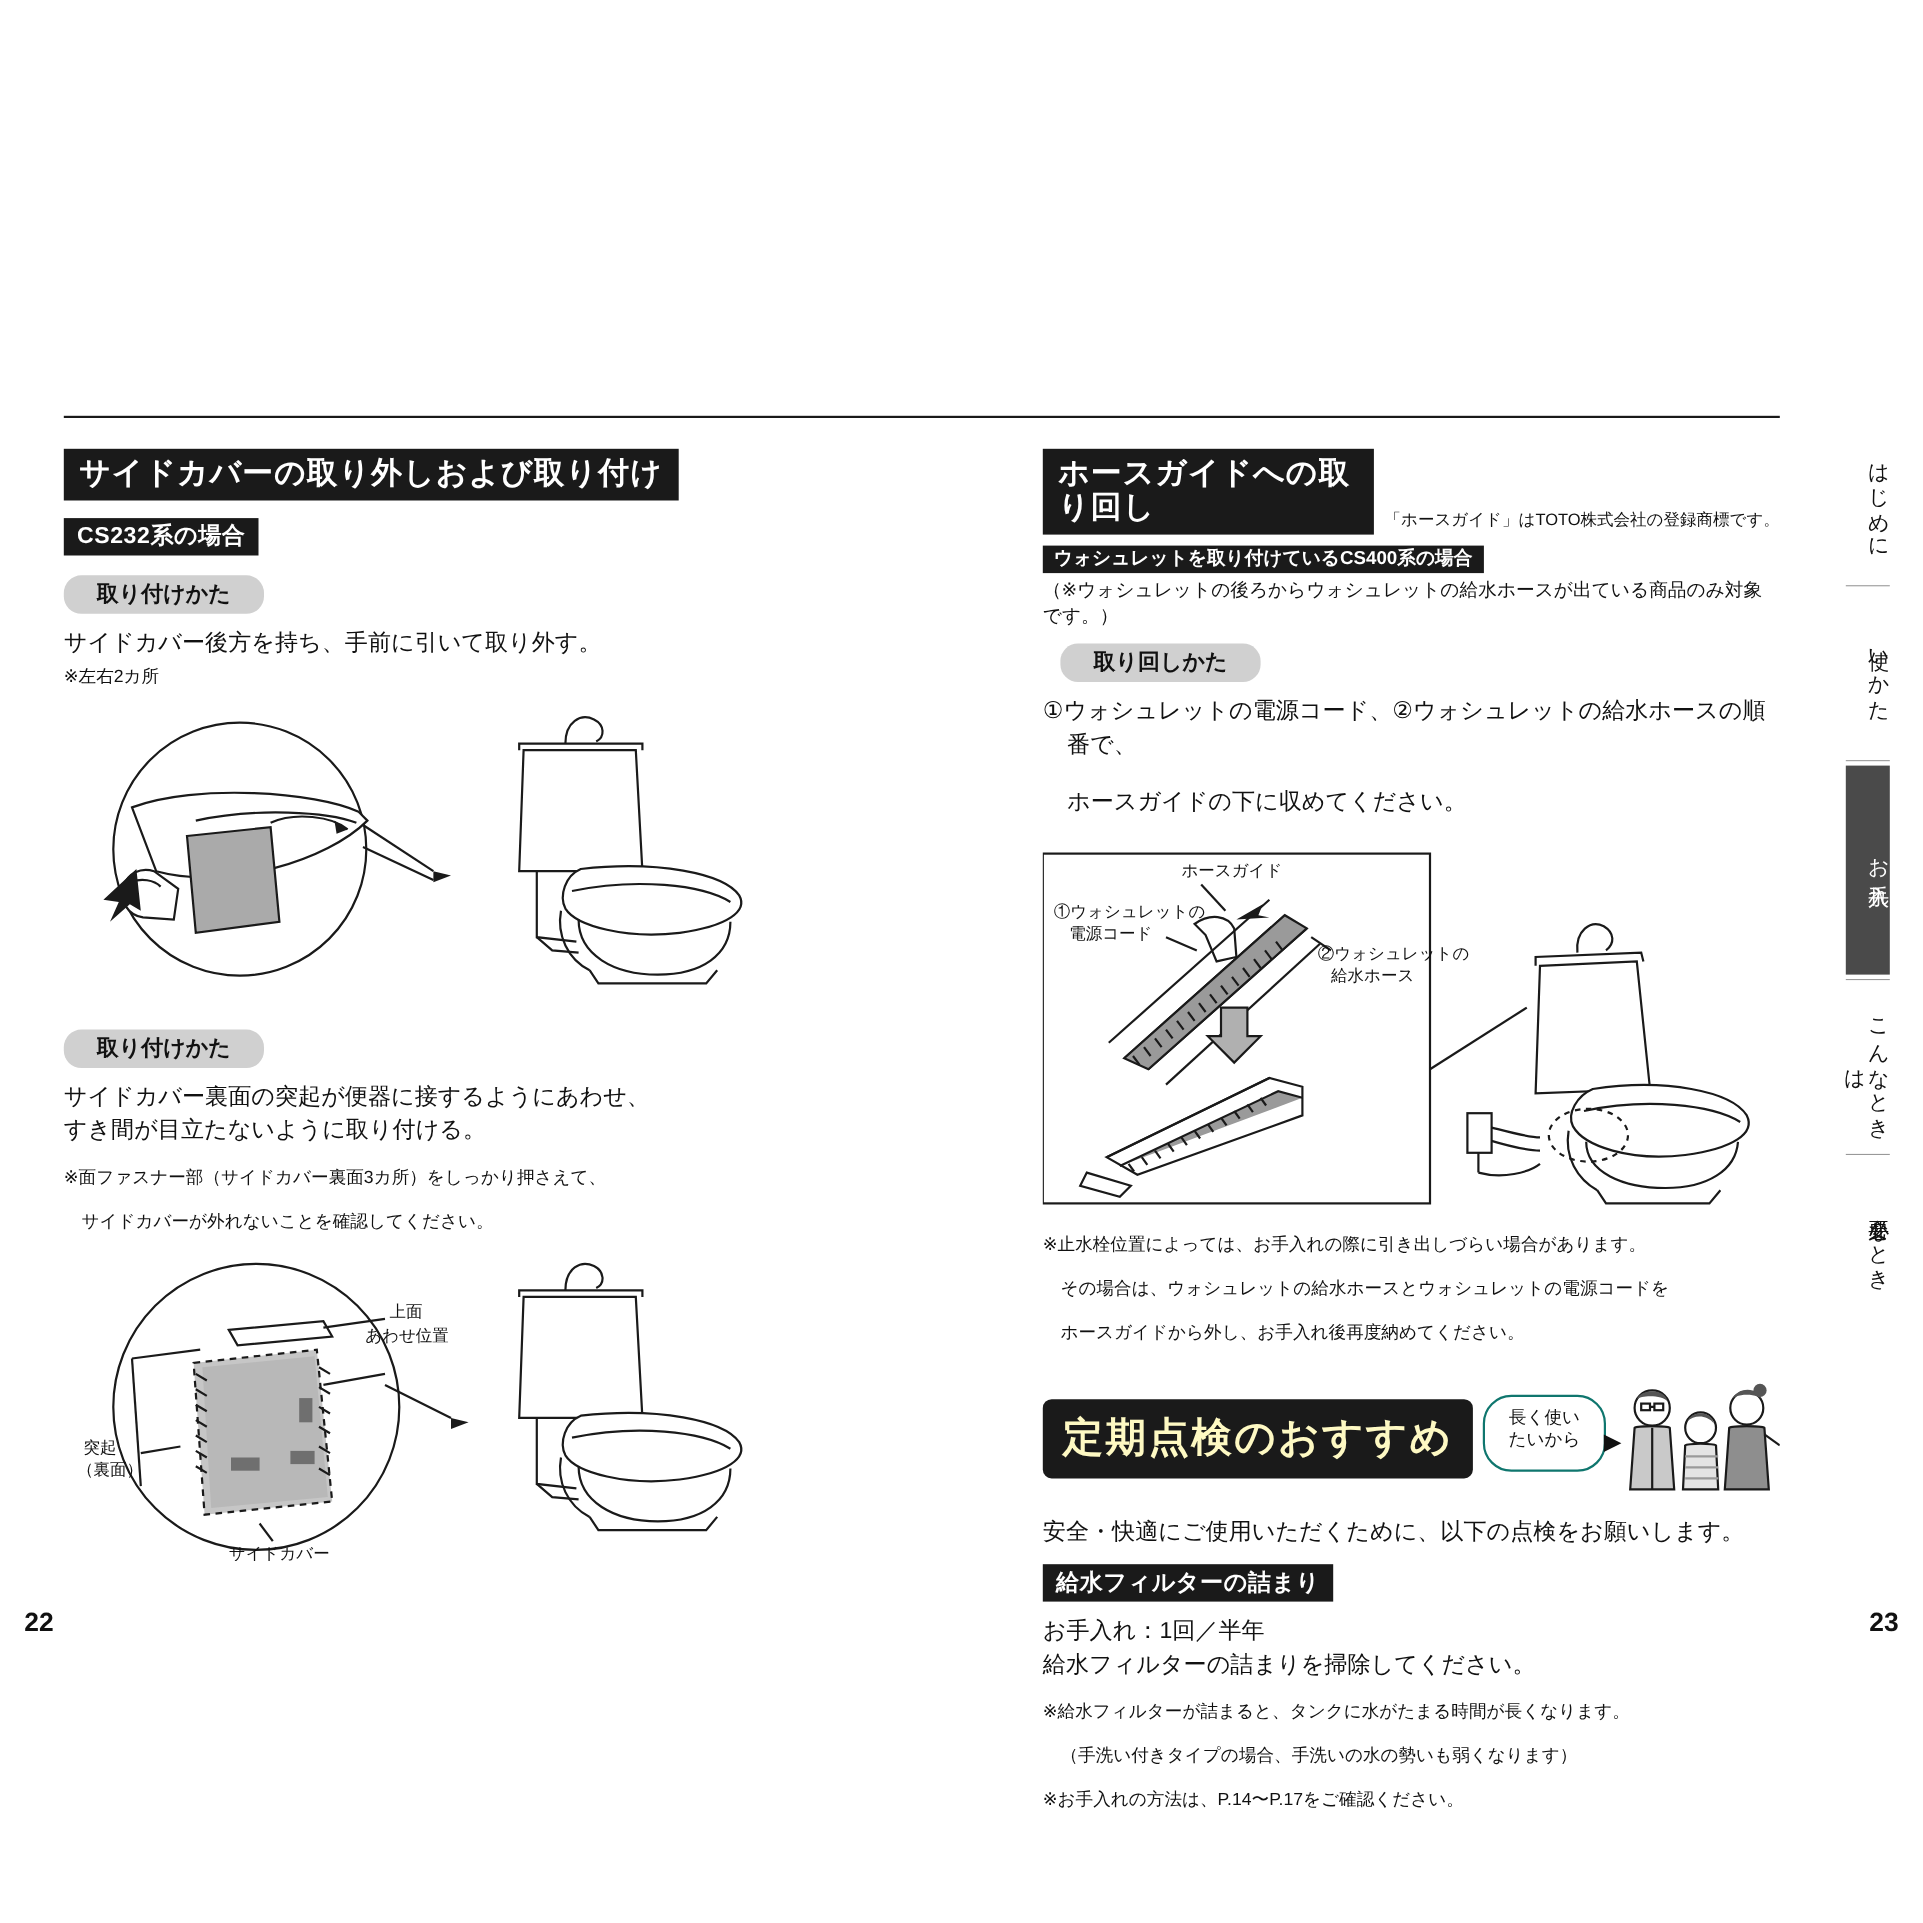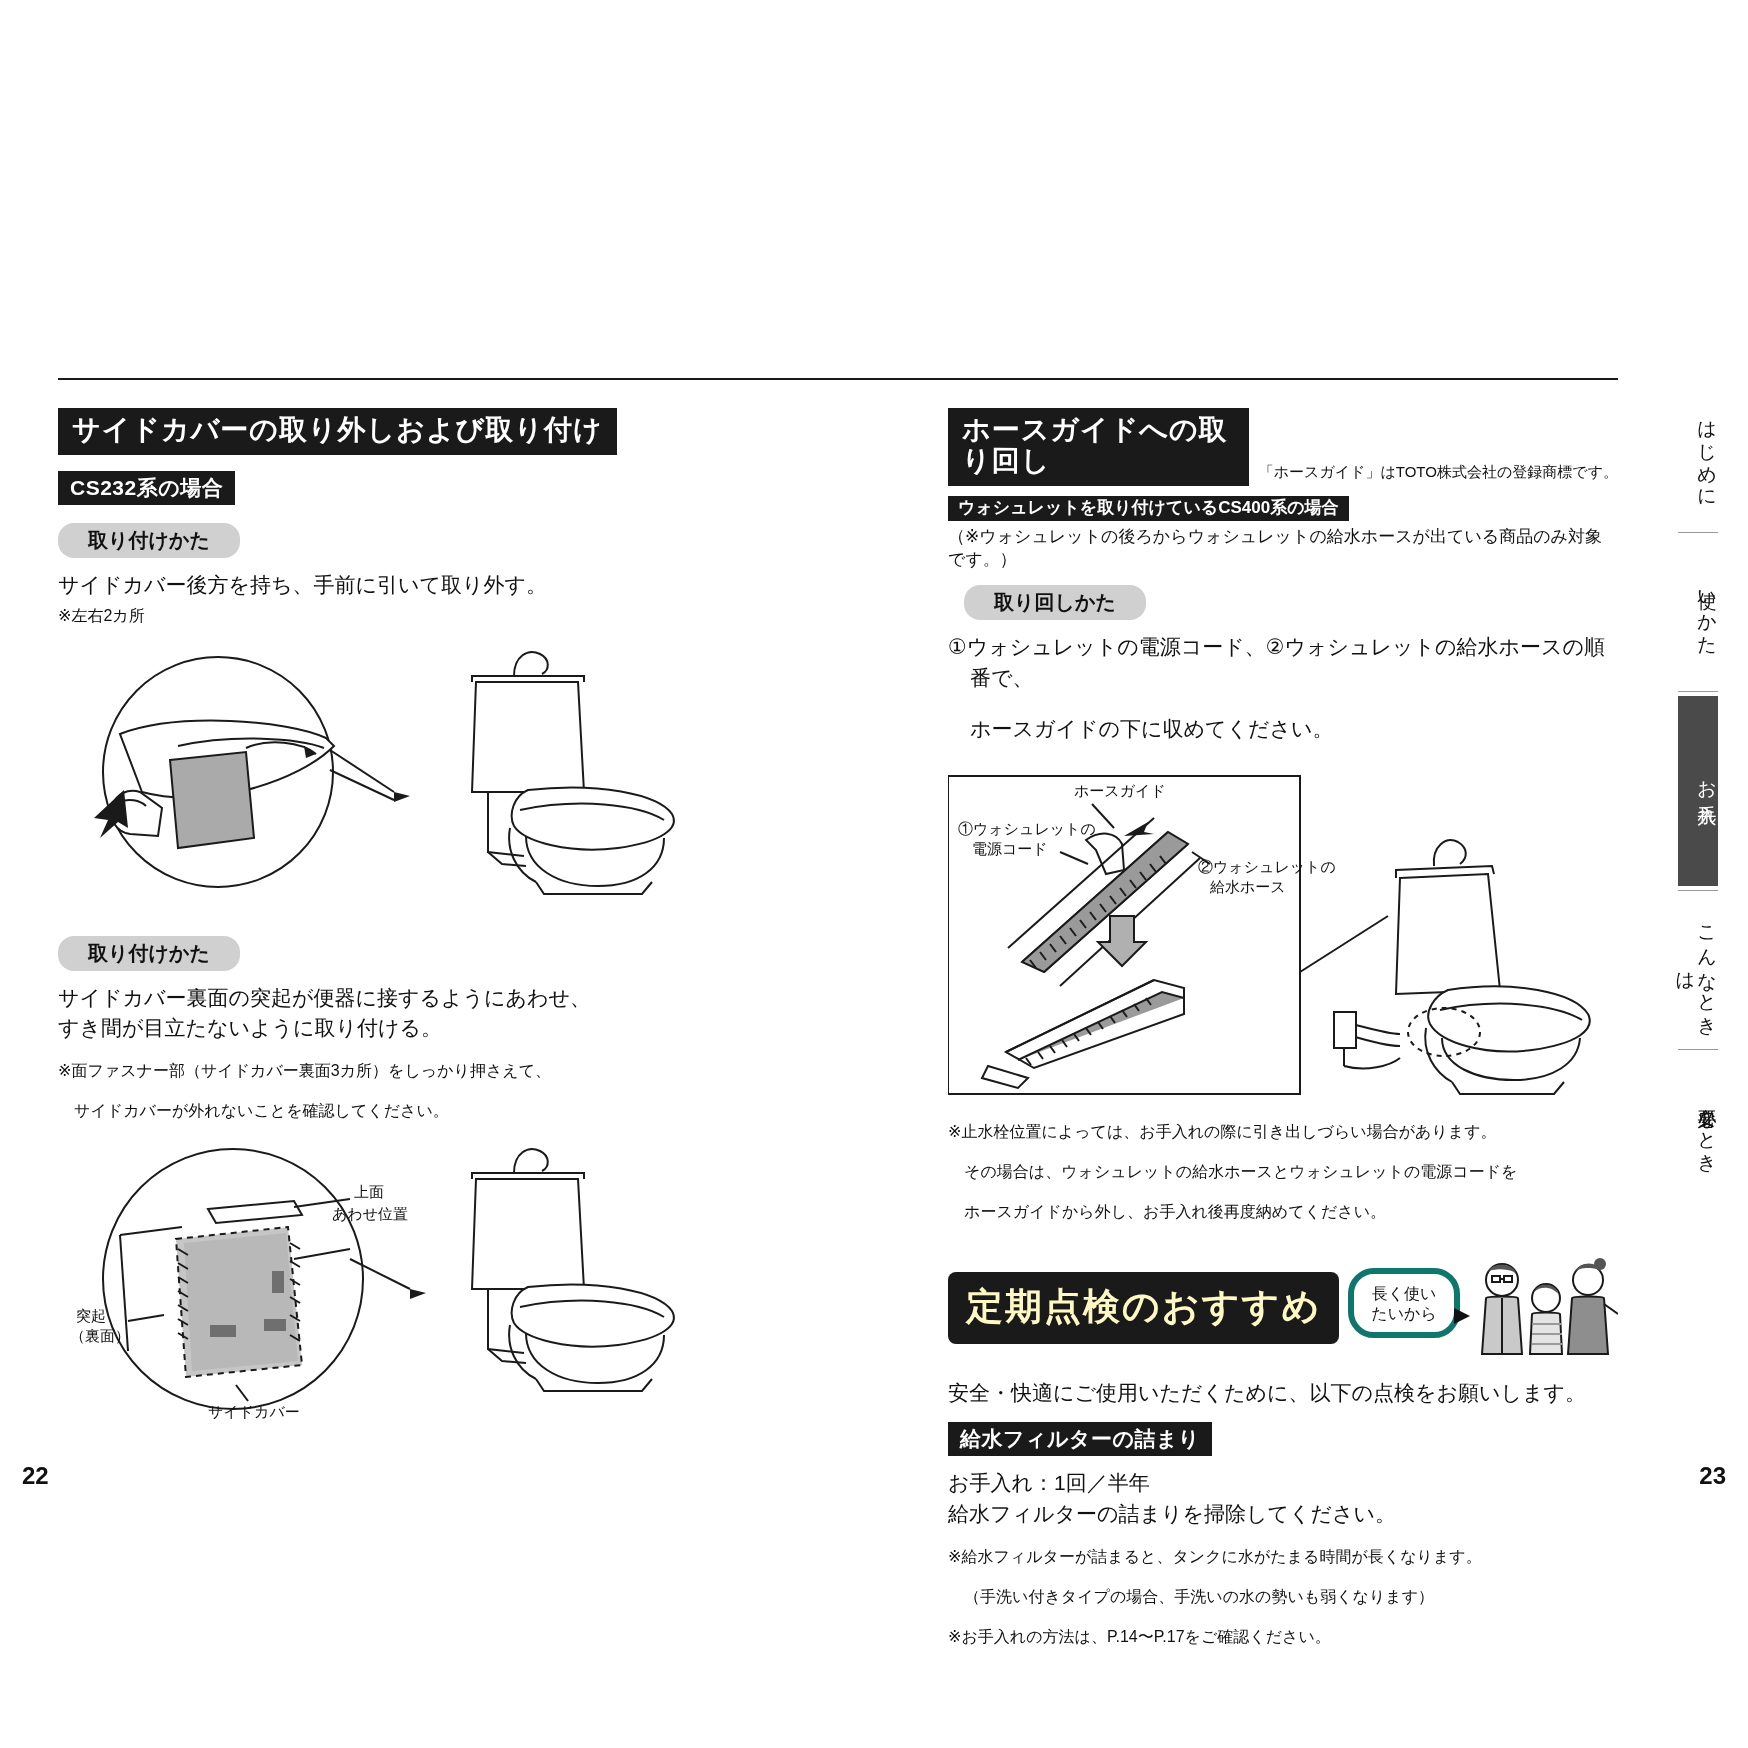--- a/index.html
+++ b/index.html
@@ -186,21 +186,21 @@
     letter-spacing: 2px;
     padding: 10px 18px 12px 18px;
     border-radius: 8px;
   }
   .bubble {
     position: absolute;
     left: 400px;
     top: 4px;
     width: 112px;
     height: 70px;
-    border: 6px solid #0f766e;
+    border: 2px solid #0f766e;
     border-radius: 26px;
     font-size: 16px;
     line-height: 1.3;
     text-align: center;
     padding-top: 10px;
     box-sizing: border-box;
     background: #fff;
   }
   .bubble:after {
     content: "";

